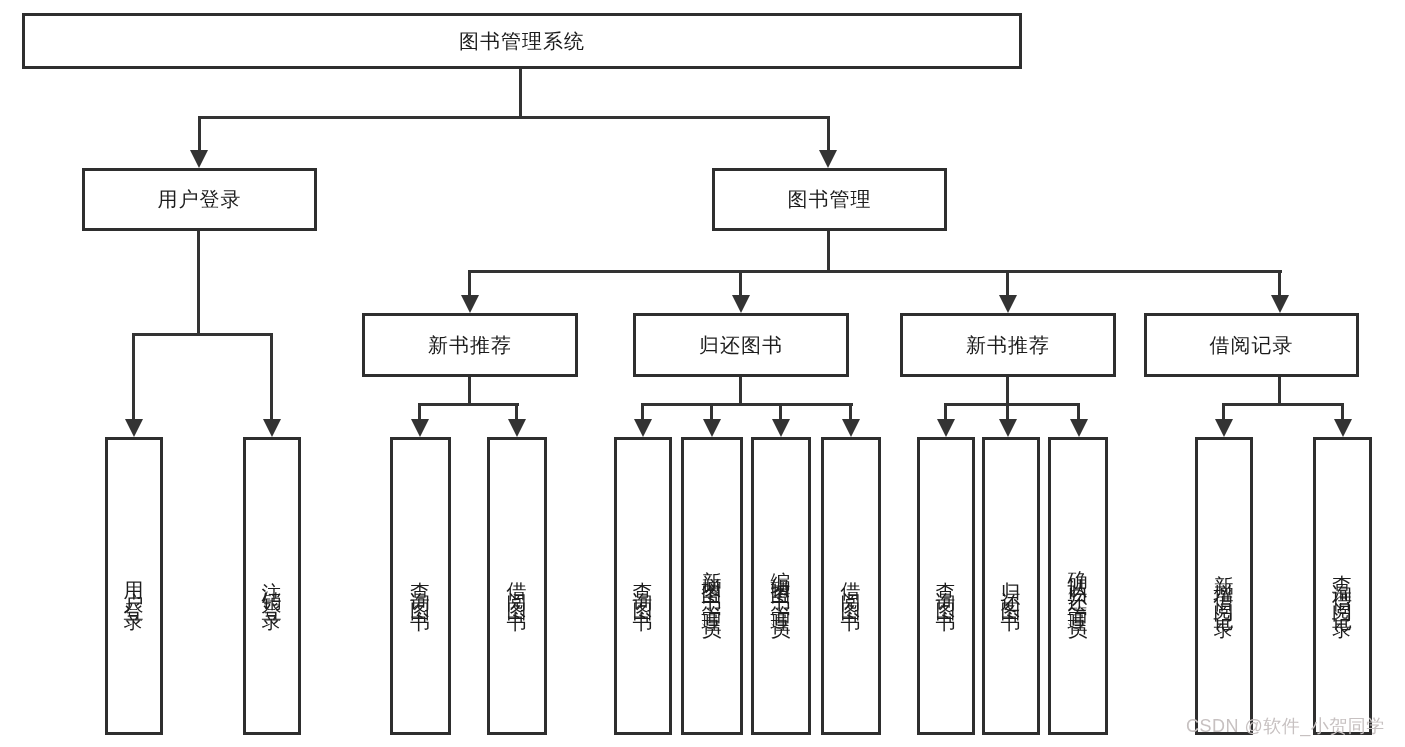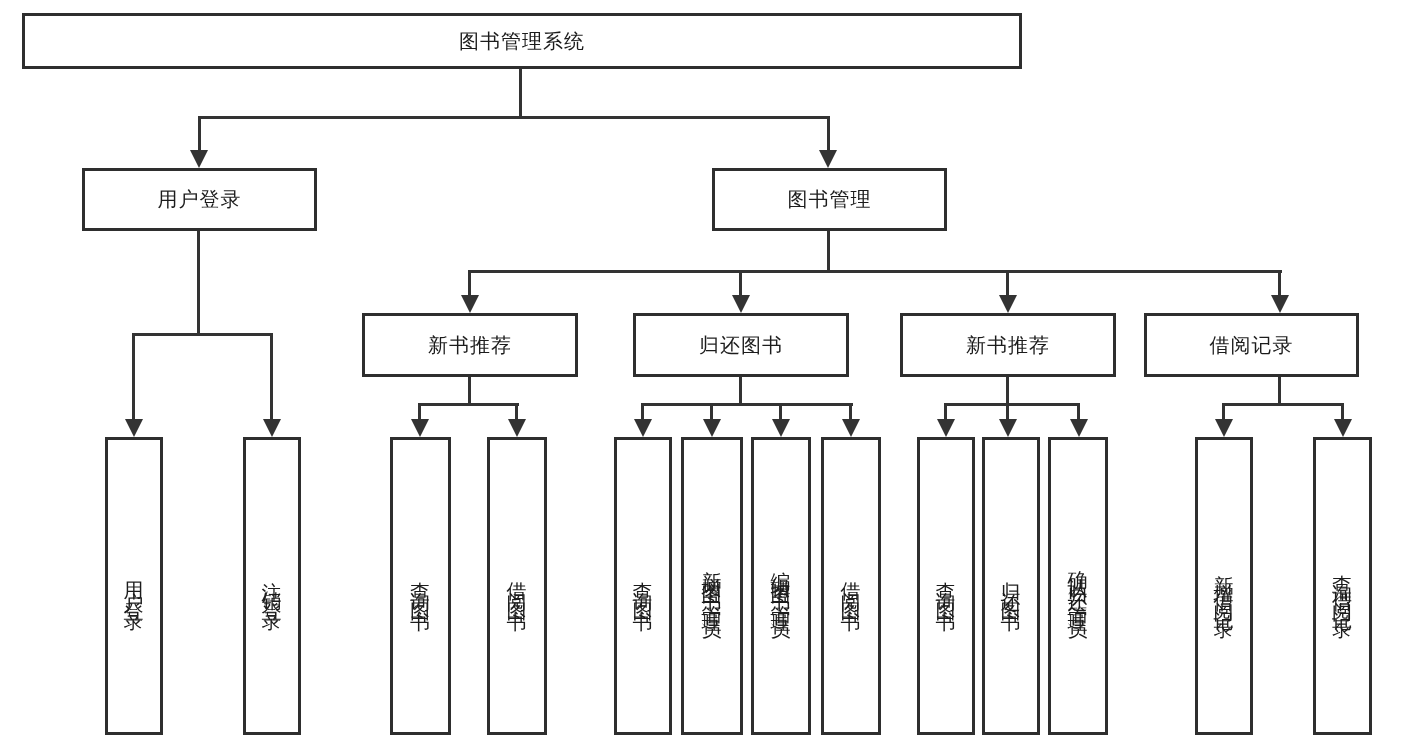--- a/index.html
+++ b/index.html
@@ -192,14 +192,15 @@
   <div class="line v" style="left:1077px; top:403px; height:18px;"></div>
   <div class="ah" style="left:1070px; top:419px;"></div>
 
   <div class="line v" style="left:1278px; top:377px; height:28px;"></div>
   <div class="line h" style="left:1222px; top:403px; width:122px;"></div>
   <div class="line v" style="left:1222px; top:403px; height:18px;"></div>
   <div class="ah" style="left:1215px; top:419px;"></div>
   <div class="line v" style="left:1341px; top:403px; height:18px;"></div>
   <div class="ah" style="left:1334px; top:419px;"></div>
 
+  <div class="watermark">CSDN @软件_小贺同学</div>
 
 </div>
 
 </body></html>

